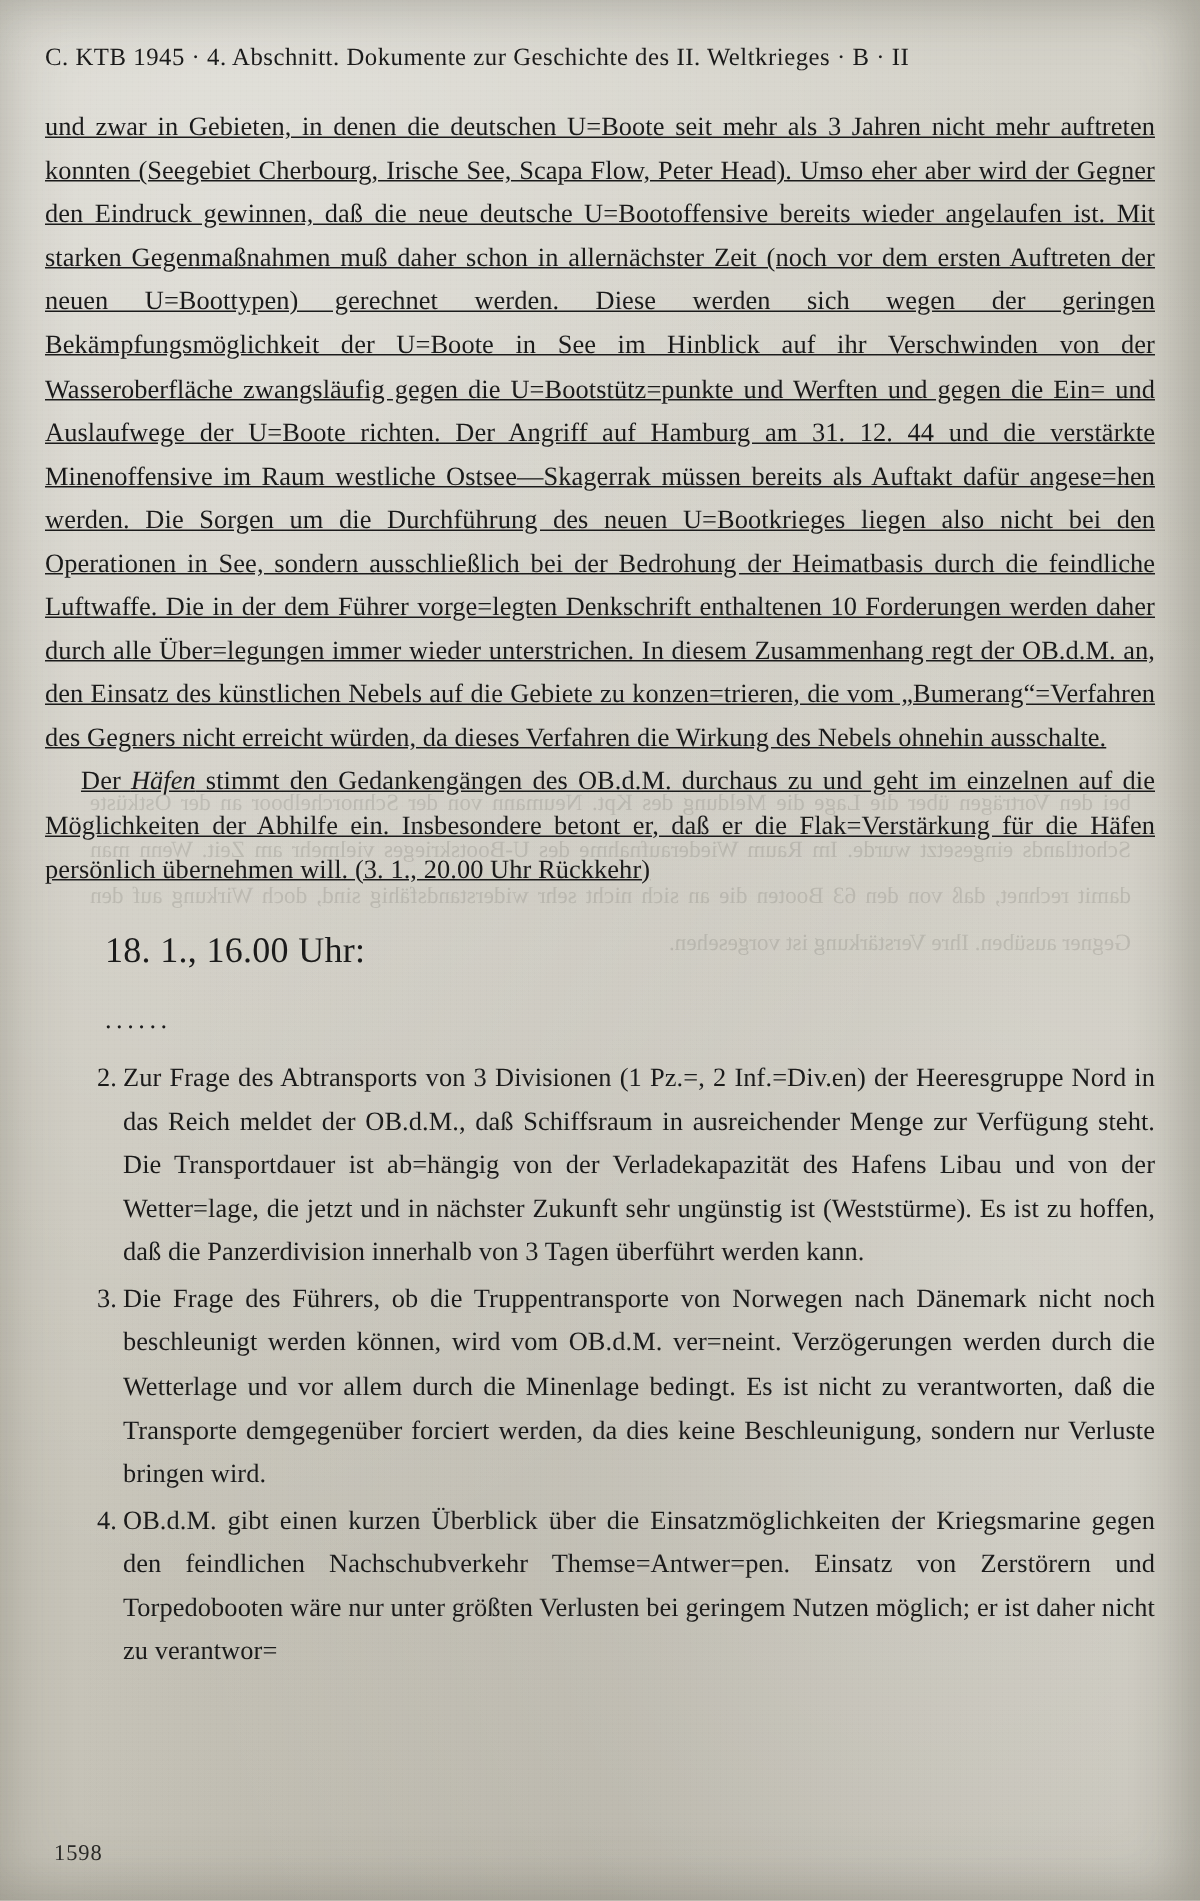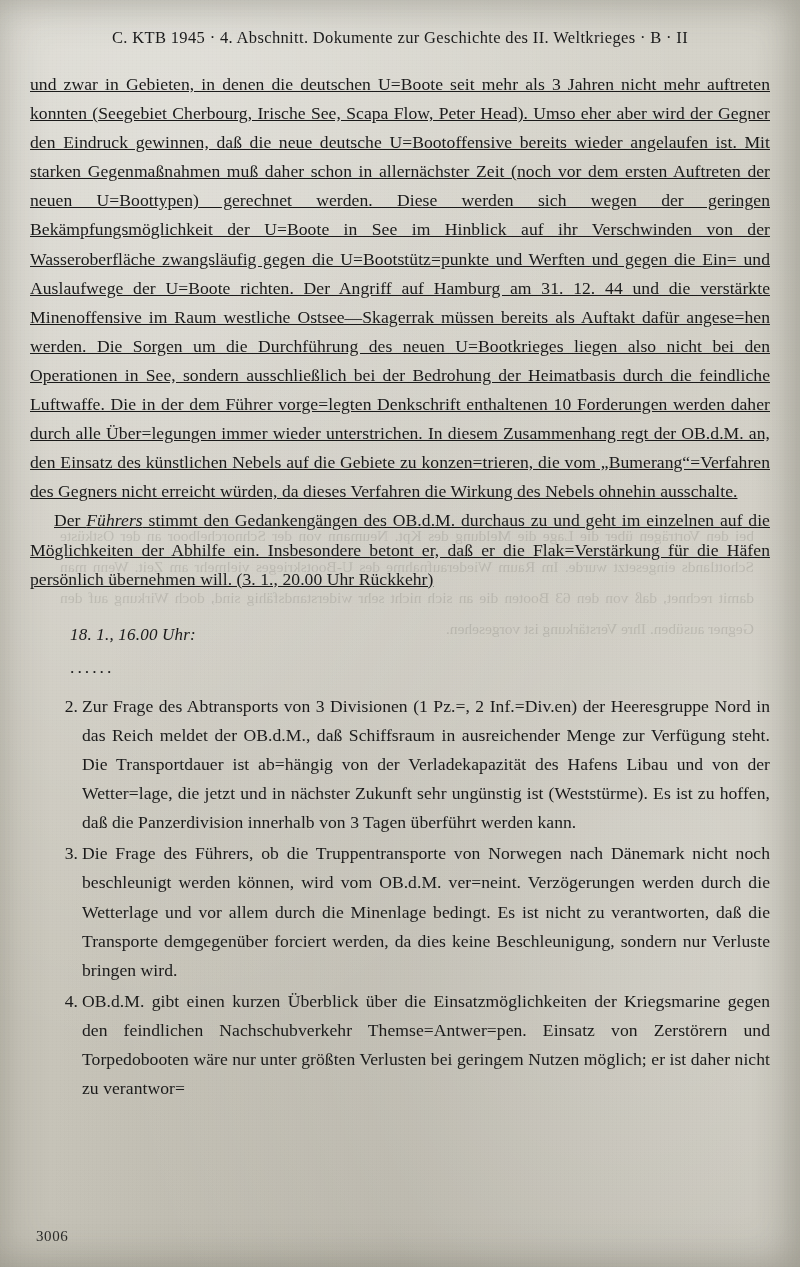--- a/index.html
+++ b/index.html
@@ -46,44 +46,43 @@
     pointer-events: none;
     color: rgba(70,68,60,0.16);
     font-size: 15.5px;
     line-height: 31px;
     font-family: "Liberation Serif", serif;
     text-align: justify;
     transform: scaleX(-1);
     filter: blur(0.4px);
   }
   .header {
-    text-align: center;
+    text-align: left;
     font-size: 16.5px;
     letter-spacing: 0.35px;
     margin: 0 0 22px 0;
     white-space: nowrap;
   }
   .body-text {
     font-size: 17.6px;
     line-height: 29.1px;
     text-align: justify;
     text-justify: inter-word;
     letter-spacing: 0.05px;
   }
   p.para {
     margin: 0;
     text-indent: 0;
     text-decoration: underline;
   }
   p.para.indent { text-indent: 24px; }
   .italic { font-style: italic; }
   .dateline {
-    font-style: italic;
-    font-size: 17px;
-    margin: 26px 0 4px 40px;
+    font-size: 24px;
+    margin: 26px 0 16px 40px;
     letter-spacing: 0.2px;
   }
   .dots {
     margin: 2px 0 6px 40px;
     font-size: 17.6px;
     letter-spacing: 3px;
   }
   ol.numlist {
     list-style: none;
     margin: 10px 0 0 0;
@@ -125,38 +124,38 @@
 
 <div class="page">
 
   <div class="bleed">bei den Vorträgen über die Lage die Meldung des Kpt. Neumann von der Schnorchelboor an der Ostküste Schottlands eingesetzt wurde. Im Raum Wiederaufnahme des U-Bootskrieges vielmehr am Zeit. Wenn man damit rechnet, daß von den 63 Booten die an sich nicht sehr widerstandsfähig sind, doch Wirkung auf den Gegner ausüben. Ihre Verstärkung ist vorgesehen.</div>
 
   <div class="header">C. KTB 1945 · 4. Abschnitt. Dokumente zur Geschichte des II. Weltkrieges · B · II</div>
 
   <div class="body-text">
     <p class="para">und zwar in Gebieten, in denen die deutschen U=Boote seit mehr als 3 Jahren nicht mehr auftreten konnten (Seegebiet Cherbourg, Irische See, Scapa Flow, Peter Head). Umso eher aber wird der Gegner den Eindruck gewinnen, daß die neue deutsche U=Bootoffensive bereits wieder angelaufen ist. Mit starken Gegenmaßnahmen muß daher schon in allernächster Zeit (noch vor dem ersten Auftreten der neuen U=Boottypen) gerechnet werden. Diese werden sich wegen der geringen Bekämpfungsmöglichkeit der U=Boote in See im Hinblick auf ihr Verschwinden von der Wasseroberfläche zwangsläufig gegen die U=Bootstütz=punkte und Werften und gegen die Ein= und Auslaufwege der U=Boote richten. Der Angriff auf Hamburg am 31. 12. 44 und die verstärkte Minenoffensive im Raum westliche Ostsee—Skagerrak müssen bereits als Auftakt dafür angese=hen werden. Die Sorgen um die Durchführung des neuen U=Bootkrieges liegen also nicht bei den Operationen in See, sondern ausschließlich bei der Bedrohung der Heimatbasis durch die feindliche Luftwaffe. Die in der dem Führer vorge=legten Denkschrift enthaltenen 10 Forderungen werden daher durch alle Über=legungen immer wieder unterstrichen. In diesem Zusammenhang regt der OB.d.M. an, den Einsatz des künstlichen Nebels auf die Gebiete zu konzen=trieren, die vom „Bumerang“=Verfahren des Gegners nicht erreicht würden, da dieses Verfahren die Wirkung des Nebels ohnehin ausschalte.</p>
 
-    <p class="para indent"><span>Der </span><span class="italic">Führers</span><span> stimmt den Gedankengängen des OB.d.M. durchaus zu und geht im einzelnen auf die Möglichkeiten der Abhilfe ein. Insbesondere betont er, daß er die Flak=Verstärkung für die Häfen persönlich übernehmen will. (3. 1., 20.00 Uhr Rückkehr)</span></p>
+    <p class="para indent"><span>Der </span><span class="italic">Häfen</span><span> stimmt den Gedankengängen des OB.d.M. durchaus zu und geht im einzelnen auf die Möglichkeiten der Abhilfe ein. Insbesondere betont er, daß er die Flak=Verstärkung für die Häfen persönlich übernehmen will. (3. 1., 20.00 Uhr Rückkehr)</span></p>
 
     <div class="dateline">18. 1., 16.00 Uhr:</div>
     <div class="dots">......</div>
 
     <ol class="numlist">
       <li>
         <span class="num">2.</span>
         <span>Zur Frage des Abtransports von 3 Divisionen (1 Pz.=, 2 Inf.=Div.en) der Heeresgruppe Nord in das Reich meldet der OB.d.M., daß Schiffsraum in ausreichender Menge zur Verfügung steht. Die Transportdauer ist ab=hängig von der Verladekapazität des Hafens Libau und von der Wetter=lage, die jetzt und in nächster Zukunft sehr ungünstig ist (Weststürme). Es ist zu hoffen, daß die Panzerdivision innerhalb von 3 Tagen überführt werden kann.</span>
       </li>
       <li>
         <span class="num">3.</span>
         <span>Die Frage des Führers, ob die Truppentransporte von Norwegen nach Dänemark nicht noch beschleunigt werden können, wird vom OB.d.M. ver=neint. Verzögerungen werden durch die Wetterlage und vor allem durch die Minenlage bedingt. Es ist nicht zu verantworten, daß die Transporte demgegenüber forciert werden, da dies keine Beschleunigung, sondern nur Verluste bringen wird.</span>
       </li>
       <li>
         <span class="num">4.</span>
         <span>OB.d.M. gibt einen kurzen Überblick über die Einsatzmöglichkeiten der Kriegsmarine gegen den feindlichen Nachschubverkehr Themse=Antwer=pen. Einsatz von Zerstörern und Torpedobooten wäre nur unter größten Verlusten bei geringem Nutzen möglich; er ist daher nicht zu verantwor=</span>
       </li>
     </ol>
   </div>
 
-  <div class="folio">3006</div>
+  <div class="folio">1598</div>
 
   <div class="grain"></div>
   <div class="edge-shadow"></div>
 </div>
 
 </body></html>

